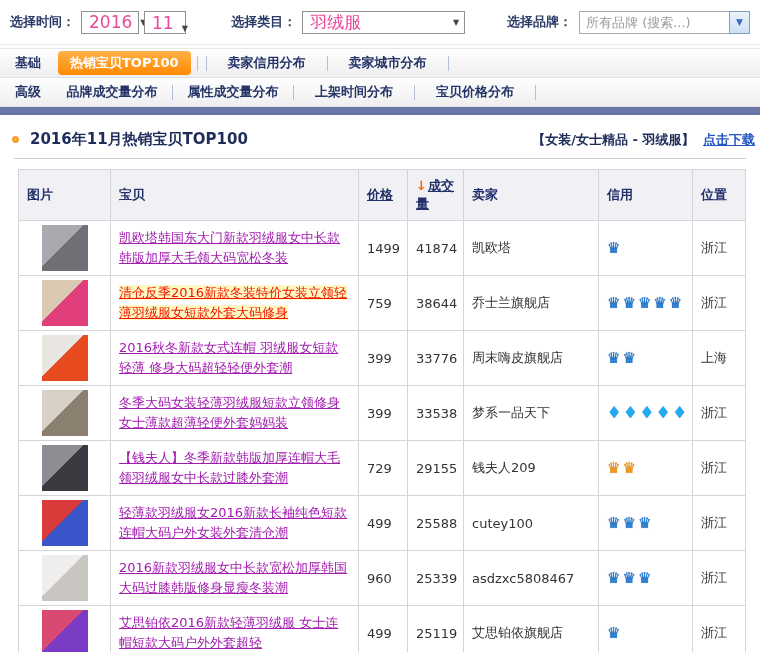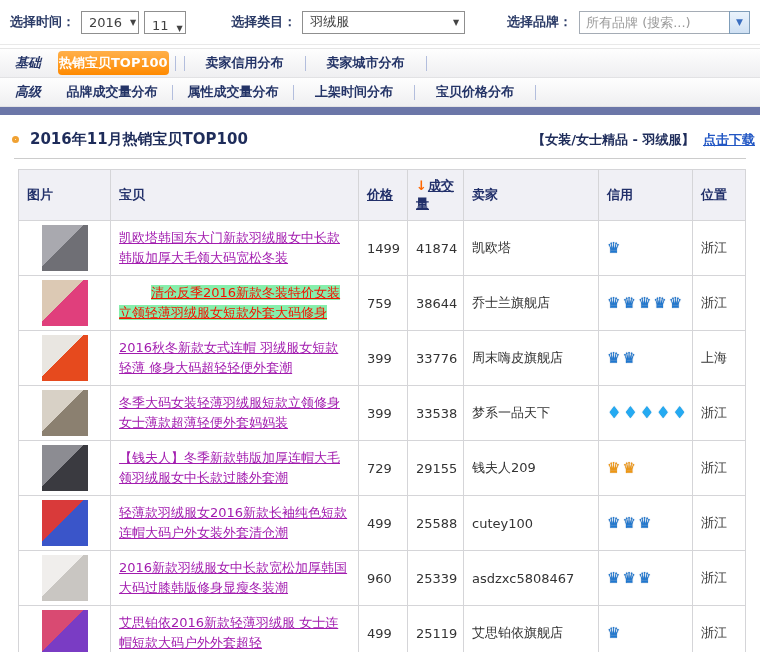--- a/index.html
+++ b/index.html
@@ -6,36 +6,36 @@
   html,body { width:760px; height:652px; overflow:hidden; }
   body {
     font-family: "DejaVu Sans", "Liberation Sans", sans-serif;
     background:#fff; color:#333; font-size:13px; position:relative;
   }
 
   
   .filter-bar { height:45px; display:flex; align-items:center; padding:17px 10px; border-bottom:1px solid #e9e9e9; background:#fff; }
   .f-label { font-weight:bold; color:#2a3a66; font-size:13px; white-space:nowrap; }
   .sel { display:inline-flex; align-items:center; justify-content:space-between; border:1px solid #8f8f8f; background:#fff; height:23px; padding:0 5px 0 7px; margin-left:6px; cursor:default; }
-  .sel .txt { font-size:13px; color:#404040; }
+  .sel .txt { font-size:17px; color:#ec4899; }
   .sel .arr { font-size:8px; color:#444; margin-left:8px; }
   .sel-year { width:58px; } .sel-month { width:42px; margin-left:5px;align-items:flex-end; }
   .sel-cat { width:185px; }
   .gap1 { width:52px; } .gap2 { width:48px; }
   .combo { display:inline-flex; margin-left:7px; height:23px; }
   .combo input { width:150px; height:23px; border:1px solid #a5acb5; border-right:none; padding:0 6px; font-size:13px; color:#444; outline:none; font-family:inherit; }
   .combo input::placeholder { color:#9a9a9a; }
   .combo .cbtn { width:21px; height:23px; border:1px solid #7f9db9; background:linear-gradient(#eaf3fc,#cfe0f3); color:#3a6ec0; font-size:9px; display:flex; align-items:center; justify-content:center; cursor:pointer; }
 
   
   .tabs-block { margin-top:3px; border-top:1px solid #e6e6e6; }
   .tab-row { height:29px; display:flex; align-items:center; background:linear-gradient(#fefefe,#efeff1); border-bottom:1px solid #e2e2e4; }
-  .side-label { width:56px; text-align:center; font-weight:bold; color:#243467; font-size:13px; flex:0 0 auto;font-style:italic; }
+  .side-label { width:56px; text-align:center; font-weight:bold; color:#243467; font-size:13px; flex:0 0 auto; }
   .tab-item { width:112px; text-align:center; font-weight:bold; color:#243467; font-size:13px; cursor:pointer; flex:0 0 auto; }
-  .tab-item.active { width:auto; background:linear-gradient(#ffb04a,#ff8a00); color:#fff; border-radius:4px; padding:3px 1px; margin:0 2px; }
+  .tab-item.active { width:auto; background:linear-gradient(#ffb04a,#ff8a00); color:#fff; border-radius:4px; padding:3px 12px; margin:0 2px; }
   .tab-sep { width:1px; height:15px; background:#b3bedd; flex:0 0 auto; margin:0 4px; }
   .purple-bar { height:8px; background:#6b76a8; }
 
   
   .section-head { display:flex; align-items:center; padding:15px 5px 9px 12px; }
   .bullet { width:7px; height:7px; border:3px solid #f0a132; border-radius:50%; background:#fff; flex:0 0 auto; }
   .section-title { margin-left:11px; font-size:15px; font-weight:bold; color:#1e2c5a; }
   .section-right { margin-left:auto; font-size:13px; font-weight:bold; color:#1e2c5a; white-space:nowrap; }
   .dl-link { color:#2257c4; text-decoration:underline; cursor:pointer; margin-left:4px; }
   .rule { border:none; border-top:1px solid #ccc; margin:0 14px 10px 14px; }
@@ -45,21 +45,21 @@
   table { border-collapse:collapse; table-layout:fixed; width:728px; }
   th, td { border:1px solid #d5d5d8; }
   thead th { background:#f0f0f5; color:#22306a; font-weight:bold; text-align:left; padding:7px 8px; font-size:13px; height:30px; }
   .u { text-decoration:underline; cursor:pointer; }
   .vol-arrow { color:#ff6600; font-weight:bold; margin-right:1px; }
   tbody td { padding:4px 8px; height:55px; vertical-align:middle; background:#fff; }
   .c-img { width:92px; } .c-item { width:248px; } .c-price { width:49px; }
   .c-vol { width:56px; } .c-seller { width:135px; } .c-credit { width:94px; } .c-loc { width:53px; }
   .thumb { width:46px; height:46px; margin:0 auto; display:block; cursor:pointer; }
   .title-link { color:#a21caf; text-decoration:underline; line-height:1.55; font-size:13px; cursor:pointer; }
-  .title-link.hl { background:#86efac; color:#f21500;margin-left:32px; }
+  .title-link.hl { background:#fef9c3; color:#f21500; }
   .cicon { font-size:15px; margin-right:2px; line-height:1; }
   .blue-crown { color:#1d78d2; text-shadow:0 0 1px #0a4f9e; }
   .gold-crown { color:#f0980f; text-shadow:0 0 1px #c06a00; }
   .blue-diamond { color:#24aaf2; text-shadow:0 0 1px #0b7ac0; font-size:16px; }
   .num { color:#333; }
 </style>
 </head>
 <body>
 
 <div class="filter-bar">

